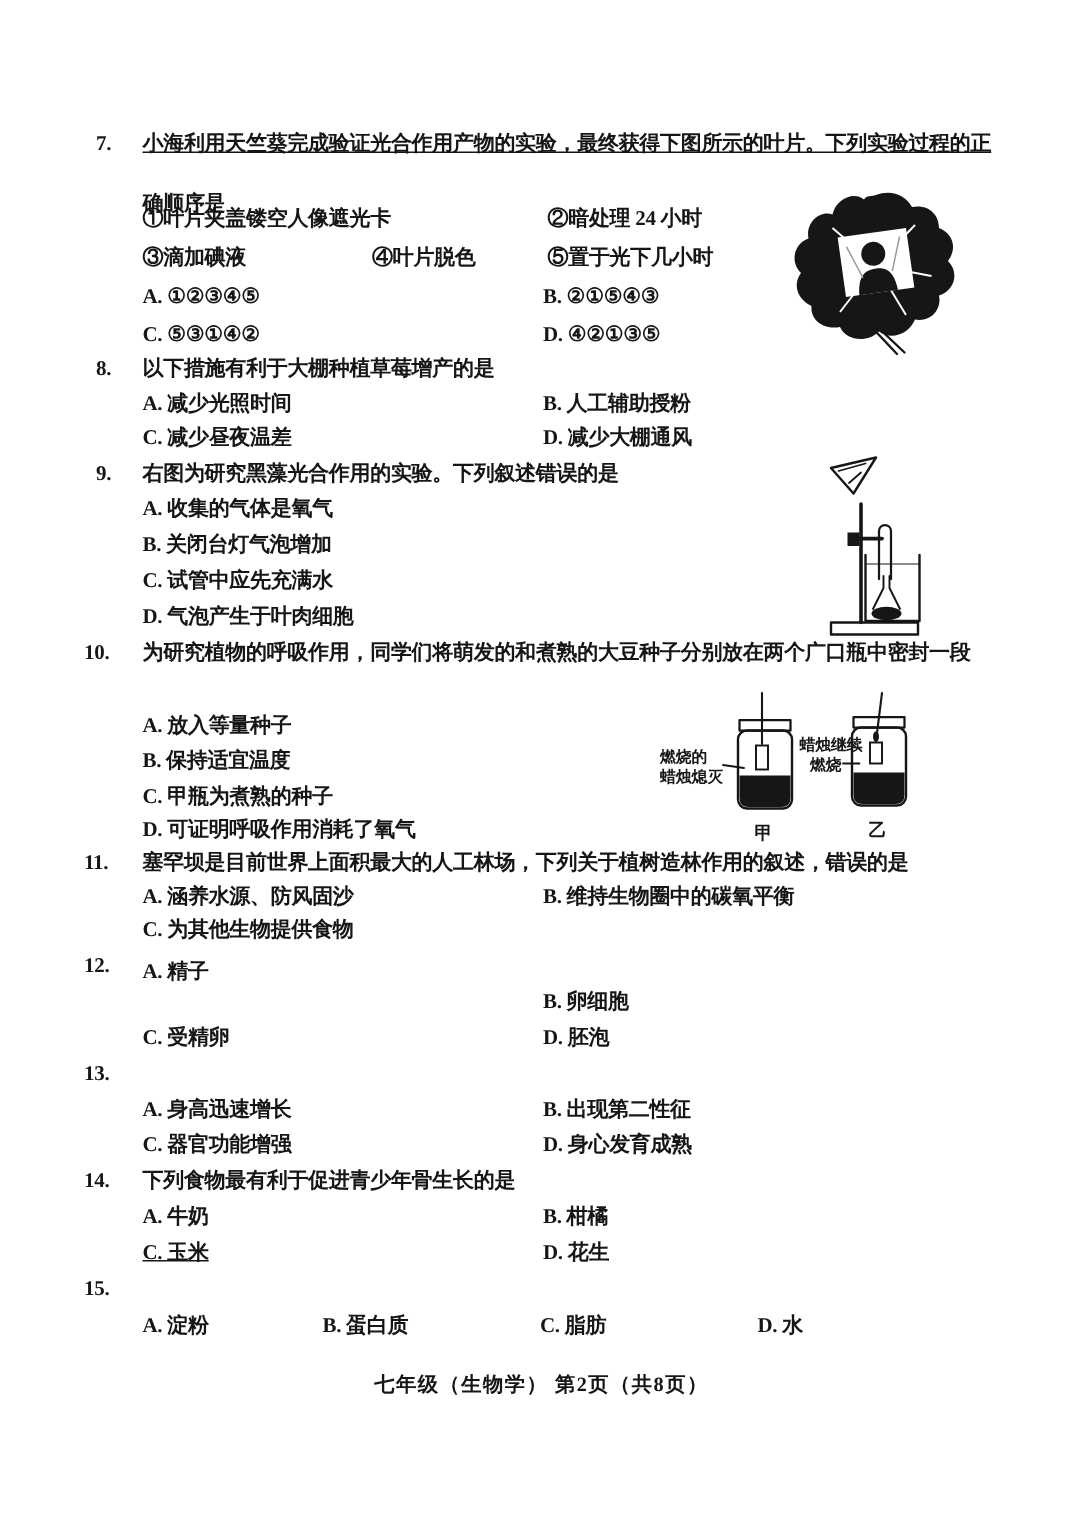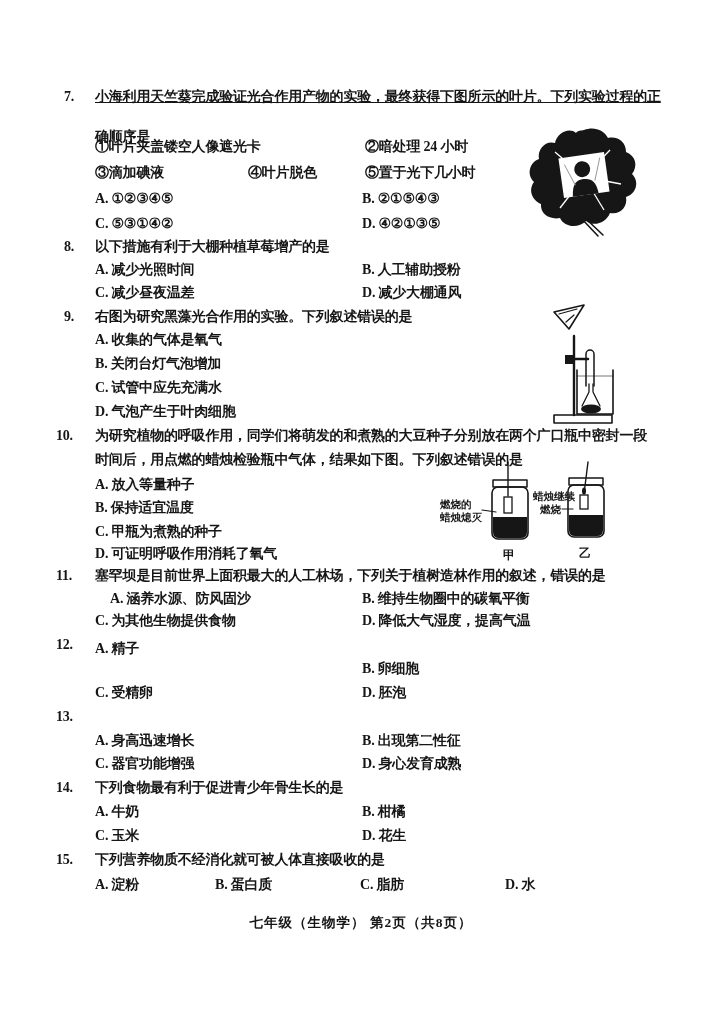--- a/index.html
+++ b/index.html
@@ -103,21 +103,20 @@
       <path class="sv" stroke-width="1.6" d="M33,68 V112 H69 V68"></path>
       <line class="sv" stroke-width="0.9" x1="33" y1="74" x2="69" y2="74" opacity="0.65"></line>
       <path class="sv" stroke-width="1.3" d="M38,104 L45,90 M56,104 L49,90 M45,90 V82 M49,90 V82"></path>
       <ellipse cx="47" cy="107" rx="10" ry="4.5" class="svf"></ellipse>
       <rect class="sv" stroke-width="1.6" x="10" y="113" width="58" height="8"></rect>
     </svg>
   </div>
 
   <div class="ln" style="top:427px;left:56px;">10.</div>
   <div class="ln" style="top:427px;left:95px;">为研究植物的呼吸作用，同学们将萌发的和煮熟的大豆种子分别放在两个广口瓶中密封一段</div>
-  <div class="ln" style="top:451px;left:95px;">时间后，用点燃的蜡烛检验瓶中气体，结果如下图。下列叙述错误的是</div>
   <div class="ln" style="top:476px;left:95px;">A. 放入等量种子</div>
   <div class="ln" style="top:499px;left:95px;">B. 保持适宜温度</div>
   <div class="ln" style="top:523px;left:95px;">C. 甲瓶为煮熟的种子</div>
   <div class="ln" style="top:545px;left:95px;">D. 可证明呼吸作用消耗了氧气</div>
 
   <div class="fig" style="top:460px;left:438px;">
     <svg width="186" height="102" viewBox="0 0 186 102">
 
       <text class="figtext" x="2" y="48" font-size="10.5">燃烧的</text>
       <text class="figtext" x="2" y="61" font-size="10.5">蜡烛熄灭</text>
@@ -139,46 +138,44 @@
       <rect class="sv" stroke-width="1.6" x="130" y="25" width="36" height="52" rx="6"></rect>
       <path class="svf" d="M131,55 h34 v15 q0,6 -6,6 h-22 q-6,0 -6,-6 Z"></path>
       <ellipse cx="146" cy="31" rx="2" ry="3.5" class="svf"></ellipse>
       <rect x="142" y="35" width="8" height="14" fill="#ffffff" stroke="#161616" stroke-width="1.3"></rect>
       <text class="figtext" x="141" y="97" font-size="12">乙</text>
     </svg>
   </div>
 
   <div class="ln" style="top:567px;left:56px;">11.</div>
   <div class="ln" style="top:567px;left:95px;">塞罕坝是目前世界上面积最大的人工林场，下列关于植树造林作用的叙述，错误的是</div>
-  <div class="ln" style="top:590px;left:110px;">A. 涵养水源、防风固沙</div>
+  <div class="ln" style="top:590px;left:95px;">A. 涵养水源、防风固沙</div>
   <div class="ln" style="top:590px;left:362px;">B. 维持生物圈中的碳氧平衡</div>
   <div class="ln" style="top:612px;left:95px;">C. 为其他生物提供食物</div>
-  <div class="ln" style="top:612px;left:362px;">D. 降低大气湿度，提高气温</div>
 
   <div class="ln" style="top:636px;left:56px;">12.</div>
   <div class="ln" style="top:640px;left:95px;">A. 精子</div>
   <div class="ln" style="top:660px;left:362px;">B. 卵细胞</div>
   <div class="ln" style="top:684px;left:95px;">C. 受精卵</div>
   <div class="ln" style="top:684px;left:362px;">D. 胚泡</div>
 
   <div class="ln" style="top:708px;left:56px;">13.</div>
   <div class="ln" style="top:732px;left:95px;">A. 身高迅速增长</div>
   <div class="ln" style="top:732px;left:362px;">B. 出现第二性征</div>
   <div class="ln" style="top:755px;left:95px;">C. 器官功能增强</div>
   <div class="ln" style="top:755px;left:362px;">D. 身心发育成熟</div>
 
   <div class="ln" style="top:779px;left:56px;">14.</div>
   <div class="ln" style="top:779px;left:95px;">下列食物最有利于促进青少年骨生长的是</div>
   <div class="ln" style="top:803px;left:95px;">A. 牛奶</div>
   <div class="ln" style="top:803px;left:362px;">B. 柑橘</div>
-  <div class="ln" style="top:827px;left:95px;">C. 玉米</div>
+  <div class="ln" style="top:827px;left:95px;text-decoration:underline;">C. 玉米</div>
   <div class="ln" style="top:827px;left:362px;">D. 花生</div>
 
   <div class="ln" style="top:851px;left:56px;">15.</div>
-  <div class="ln" style="top:851px;left:95px;">下列营养物质不经消化就可被人体直接吸收的是</div>
   <div class="ln" style="top:876px;left:95px;">A. 淀粉</div>
   <div class="ln" style="top:876px;left:215px;">B. 蛋白质</div>
   <div class="ln" style="top:876px;left:360px;">C. 脂肪</div>
   <div class="ln" style="top:876px;left:505px;">D. 水</div>
 
   <div class="footer" style="top:914px;">七年级（生物学）  第2页（共8页）</div>
 
 </div>
 
 </body></html>

